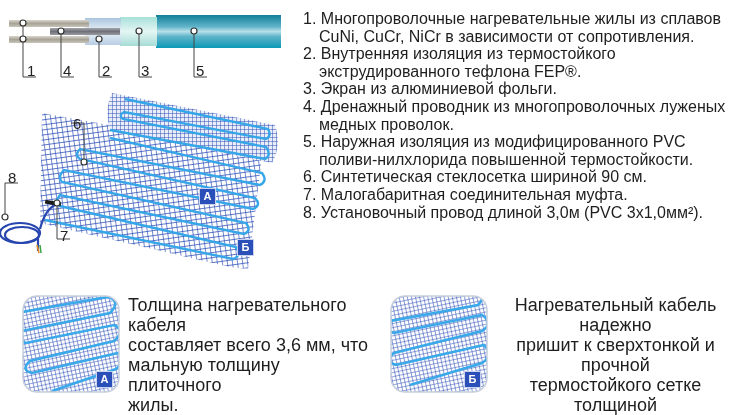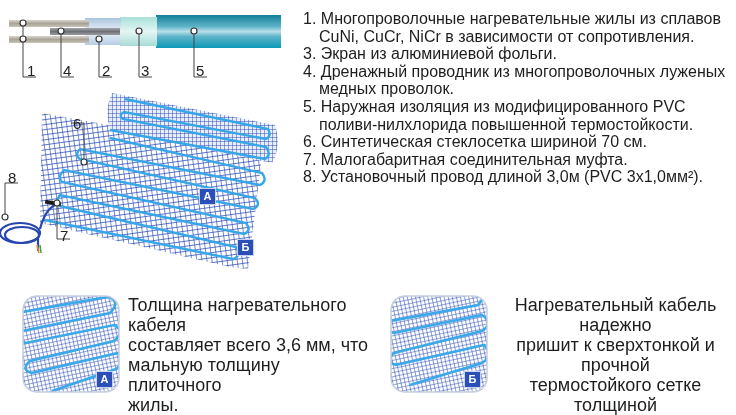--- a/index.html
+++ b/index.html
@@ -128,24 +128,25 @@
   </svg>
   <span class="callout-num" style="left:73px;top:31px;">6</span>
   <span class="callout-num" style="left:60px;top:143px;">7</span>
   <span class="callout-num" style="left:8px;top:85px;">8</span>
   <span class="badge" style="left:199px;top:103px;">А</span>
   <span class="badge" style="left:237px;top:154px;">Б</span>
 </div>
 
 <ul class="list">
   <li><span>1.</span> <span>Многопроволочные нагревательные жилы из сплавов CuNi, CuCr, NiCr в зависимости от сопротивления.</span></li>
+  <li><span>2.</span> <span>Внутренняя изоляция из термостойкого экструдированного тефлона FEP®.</span></li>
   <li><span>3.</span> <span> Экран из алюминиевой фольги.</span></li>
   <li><span>4.</span> <span>Дренажный проводник из многопроволочных луженых медных проволок.</span></li>
   <li><span>5.</span> <span>Наружная изоляция из модифицированного PVC поливи-нилхлорида повышенной термостойкости.</span></li>
-  <li><span>6.</span> <span>Синтетическая стеклосетка шириной 70 см.</span></li>
+  <li><span>6.</span> <span>Синтетическая стеклосетка шириной 90 см.</span></li>
   <li><span>7.</span> <span>Малогабаритная соединительная муфта.</span></li>
   <li><span>8.</span> <span>Установочный провод длиной 3,0м  (PVC 3х1,0мм²).</span></li>
 </ul>
 
 <svg width="0" height="0" style="position:absolute">
   <defs>
     <pattern id="tileMesh" width="4" height="4" patternUnits="userSpaceOnUse" patternTransform="rotate(-12)">
       <rect width="4" height="4" fill="#ffffff"></rect>
       <path d="M0 0 H4 M0 0 V4" stroke="#2b4db6" stroke-width="1.1"></path>
     </pattern>

